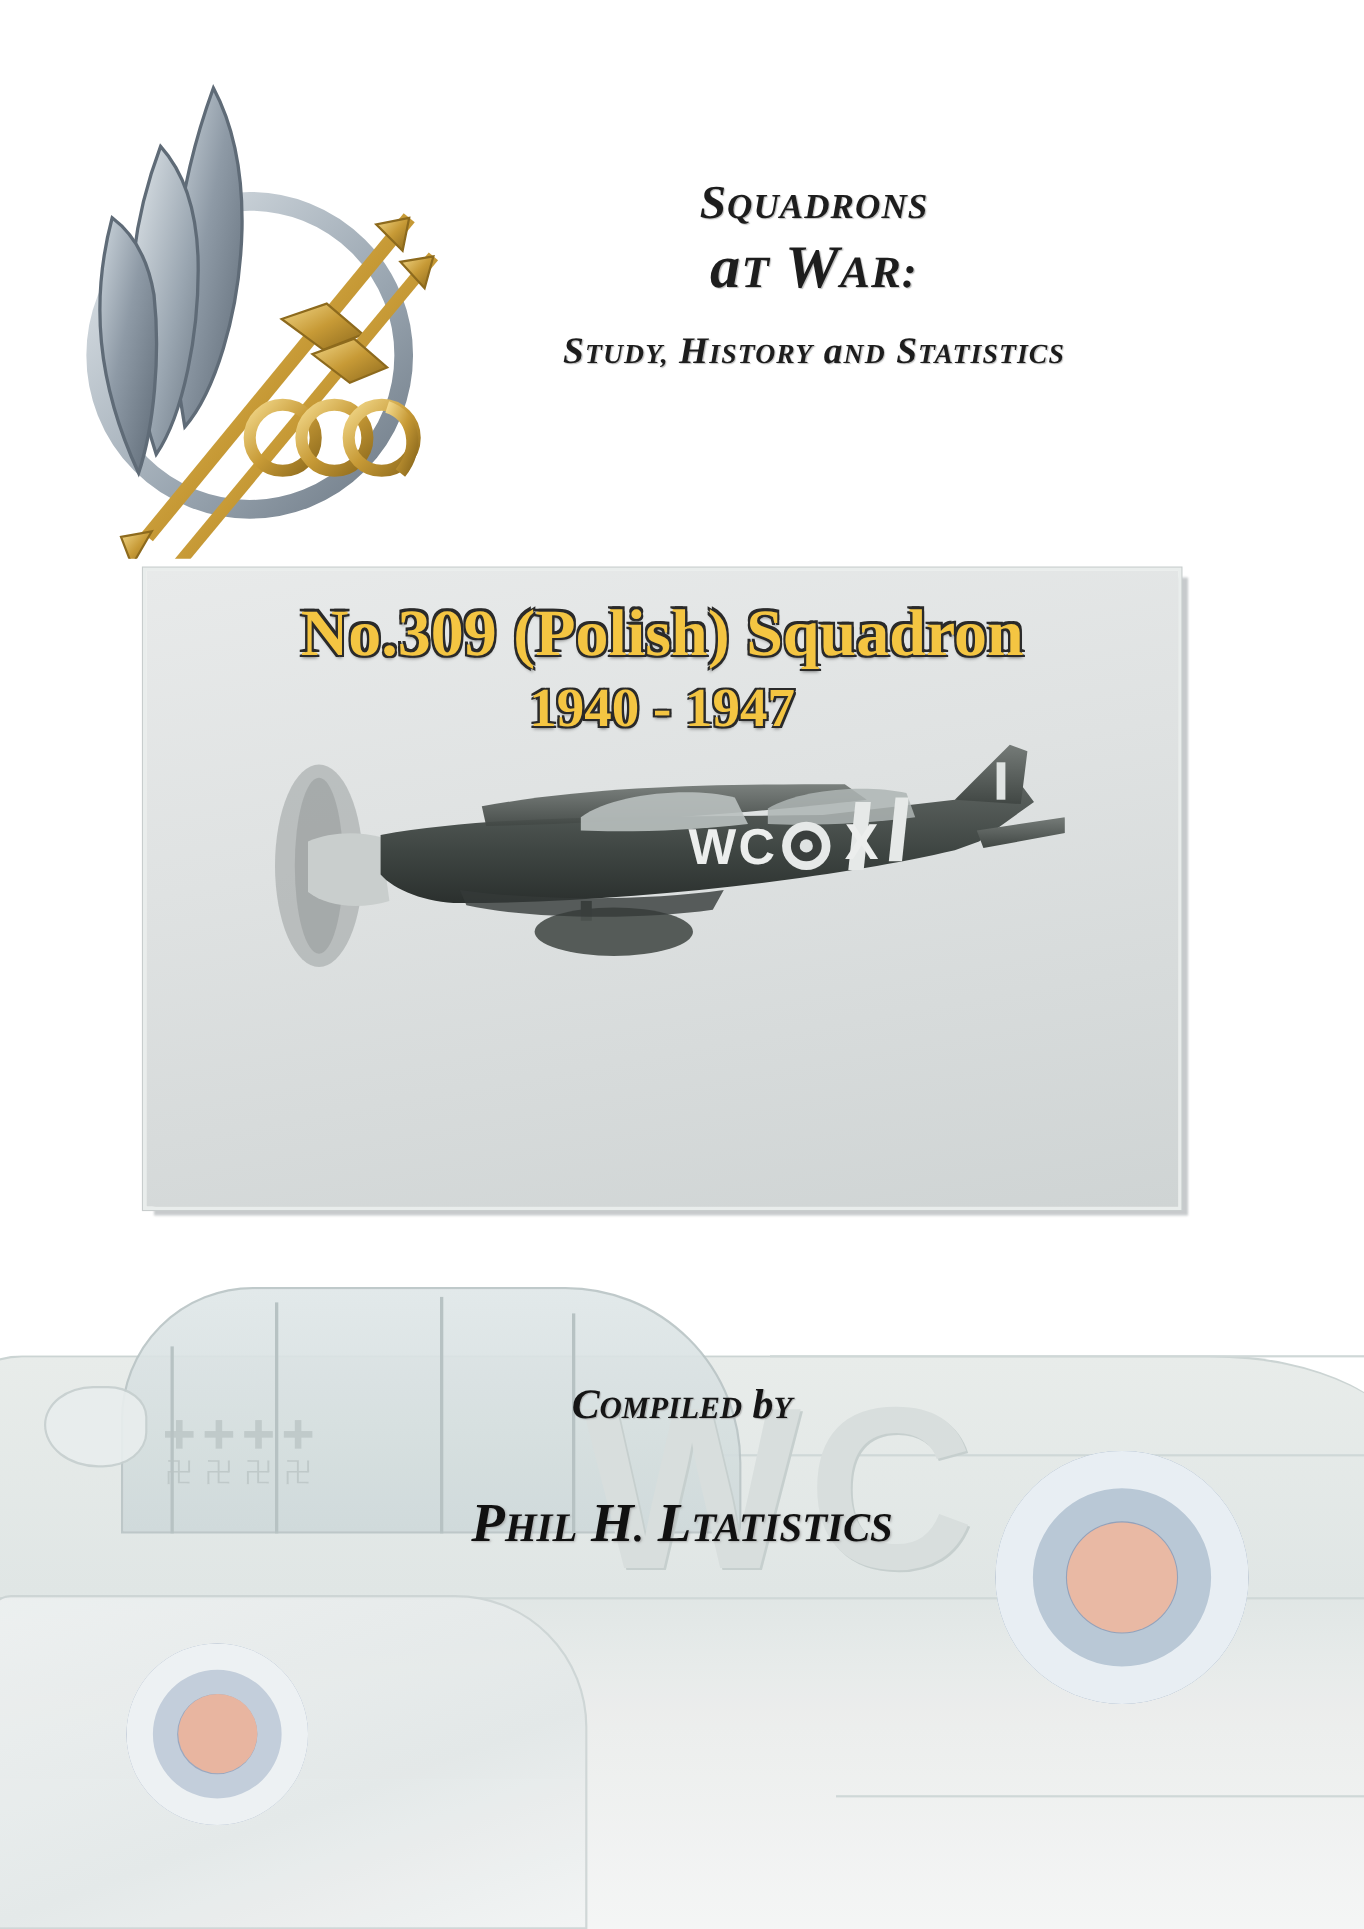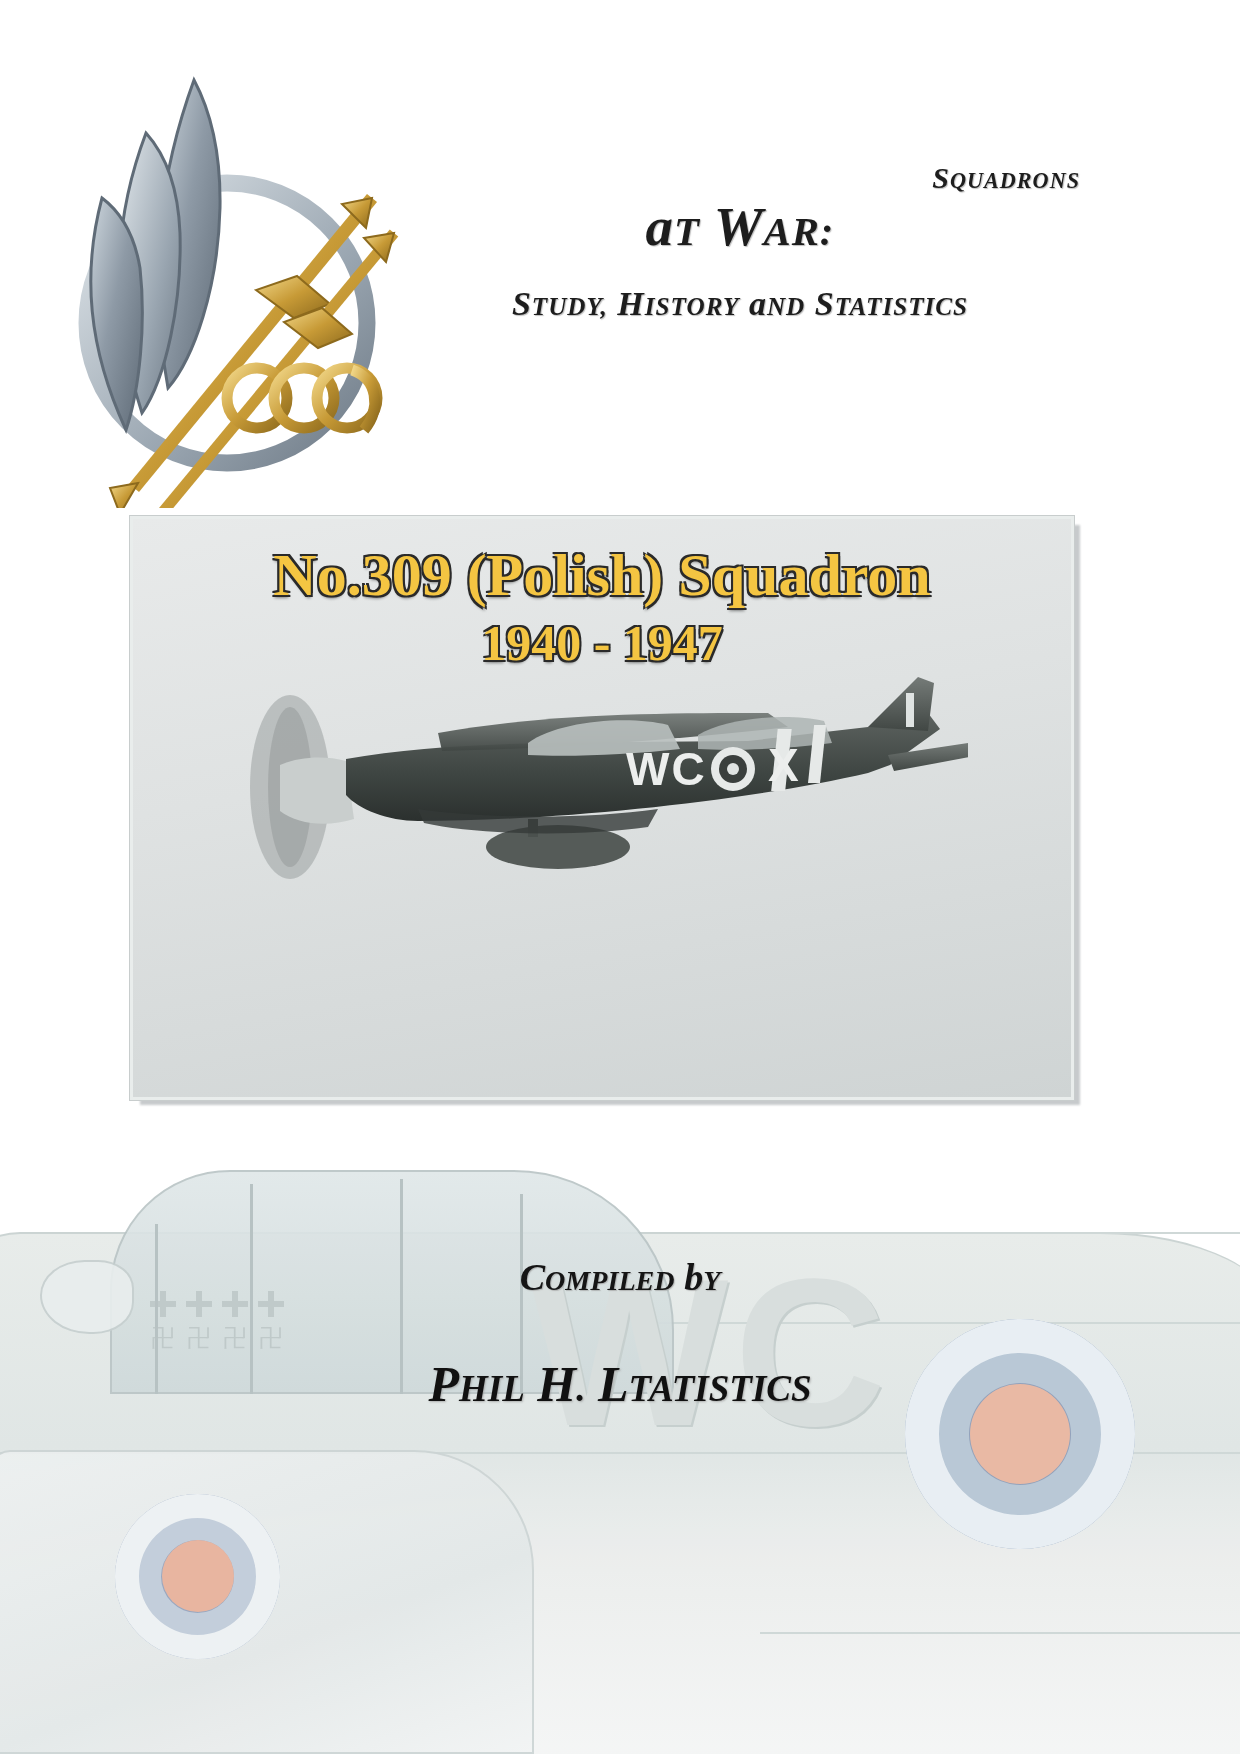--- a/index.html
+++ b/index.html
@@ -184,21 +184,21 @@
   }
   .title-line {
     font-family: "Liberation Serif", serif;
     font-weight: bold;
     font-style: italic;
     letter-spacing: 1px;
     line-height: 1.18;
     text-shadow: 1px 1px 1px rgba(160,160,160,0.7);
   }
   .t1 { font-size: 47px; }
-  .t2 { font-size: 30px; text-align: right; }
+  .t2 { font-size: 43px; }
   .t3 { font-size: 55px; }
   .t4 { font-size: 34px; margin-top: 24px; }
   .sc { font-size: 0.74em; }
 
   
   .photo-shadow {
     position: absolute;
     left: 140px;
     top: 525px;
     width: 940px;

